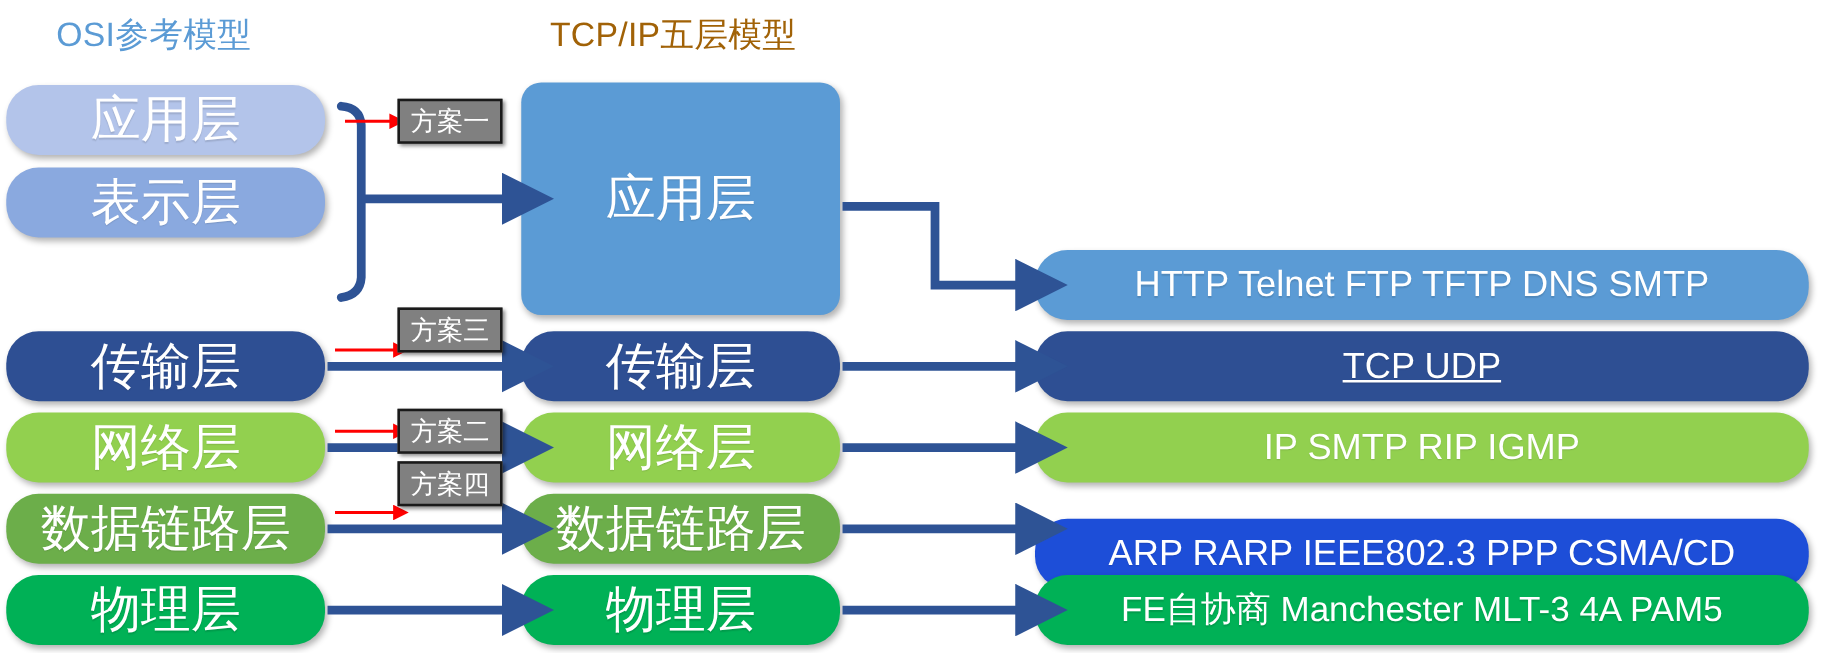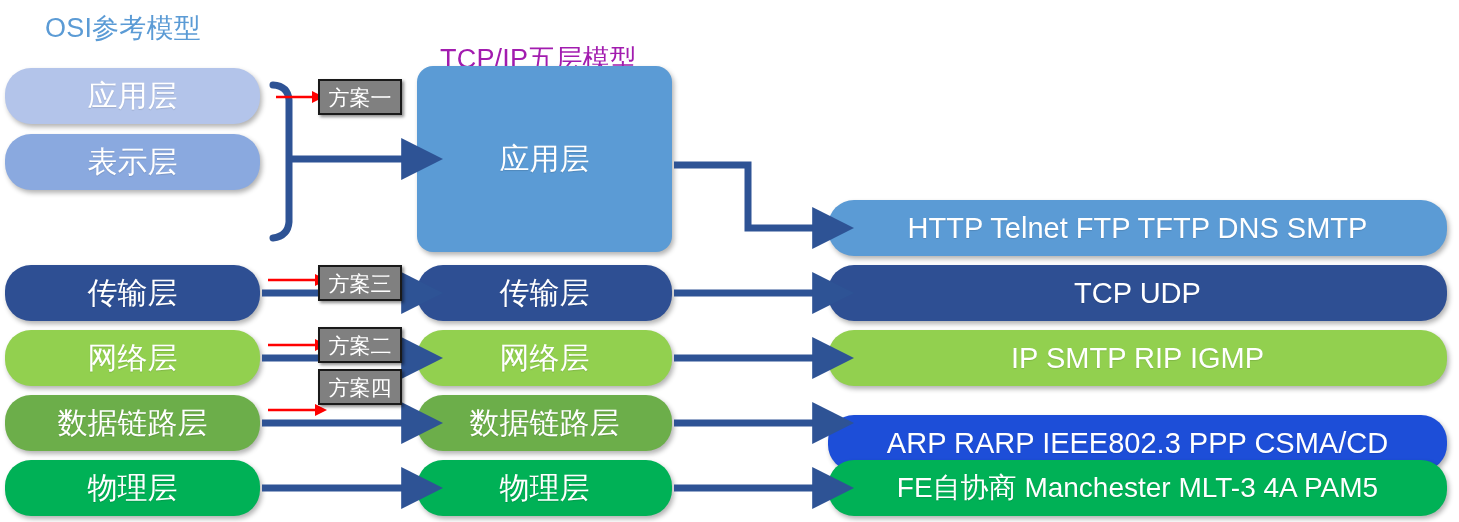--- a/index.html
+++ b/index.html
@@ -27,21 +27,21 @@
 
   
   .pill{
     position:absolute;
     border-radius:26px;
     box-sizing:border-box;
     display:flex;
     align-items:center;
     justify-content:center;
     color:#ffffff;
-    font-size:30px;
+    font-size:40px;
     line-height:1;
     white-space:nowrap;
     box-shadow:2px 3px 5px rgba(0,0,0,0.30);
     text-shadow:0 1px 1px rgba(0,0,0,0.12);
   }
   .pill.big{border-radius:16px;}
 
   
   .proto{font-size:29px;}
   .proto.tight{font-size:28px;}
@@ -66,21 +66,21 @@
   
   #wires{position:absolute;left:0;top:0;width:1459px;height:522px;pointer-events:none;z-index:20;}
 </style>
 </head>
 <body>
 
 <div id="stage">
 
   <div class="col-title" id="title-osi" style="color: rgb(91, 155, 213);">OSI参考模型</div>
 
-  <div class="col-title" id="title-tcpip" style="color: #a21caf; margin-top: 31px;">TCP/IP五层模型</div>
+  <div class="col-title" id="title-tcpip" style="color: #a16207;">TCP/IP五层模型</div>
 
   <div class="pill" style="left: 5px; top: 68px; width: 255px; height: 56px; background-color: rgb(179, 196, 234);">
     <span>应用层</span>
   </div>
 
   <div class="pill" style="left: 5px; top: 134px; width: 255px; height: 56px; background-color: rgb(138, 169, 223);">
     <span>表示层</span>
   </div>
 
 
@@ -117,21 +117,21 @@
   </div>
 
   <div class="pill" style="left: 417px; top: 460px; width: 255px; height: 56px; background-color: rgb(0, 177, 86);">
     <span>物理层</span>
   </div>
 
   <div class="pill proto" style="left: 828px; top: 200px; width: 619px; height: 56px; background-color: rgb(91, 155, 213);">
     <span>HTTP Telnet FTP TFTP DNS SMTP</span>
   </div>
 
-  <div class="pill proto" style="left: 828px; top: 265px; width: 619px; height: 56px; background-color: rgb(46, 79, 147);">
+  <div class="pill proto" style="left: 828px; top: 265px; width: 619px; height: 56px; background-color: rgb(46, 79, 147); text-decoration: underline;">
     <span>TCP     UDP</span>
   </div>
 
   <div class="pill proto" style="left: 828px; top: 330px; width: 619px; height: 56px; background-color: rgb(146, 208, 79);">
     <span>IP SMTP RIP IGMP</span>
   </div>
 
   <div class="pill proto" style="left: 828px; top: 415px; width: 619px; height: 56px; background-color: #1d4ed8;">
     <span>ARP RARP IEEE802.3 PPP CSMA/CD</span>
   </div>
@@ -174,21 +174,21 @@
     <path d="M 276,97 L 313,97" stroke="#ff0000" stroke-width="2.5" fill="none" marker-end="url(#redHead)"></path>
     <path d="M 268,280 L 316,280" stroke="#ff0000" stroke-width="2.5" fill="none" marker-end="url(#redHead)"></path>
     <path d="M 268,345 L 316,345" stroke="#ff0000" stroke-width="2.5" fill="none" marker-end="url(#redHead)"></path>
     <path d="M 268,410 L 316,410" stroke="#ff0000" stroke-width="2.5" fill="none" marker-end="url(#redHead)"></path>
   </svg>
 
   <div class="scheme" style="left:318px;top:79px;width:84px;height:36px;">
     <span>方案一</span>
   </div>
 
-  <div class="scheme" style="left:318px;top:265px;width:84px;height:36px;">
+  <div class="scheme" style="left:318px;top:246px;width:84px;height:36px;">
     <span>方案三</span>
   </div>
 
   <div class="scheme" style="left:318px;top:327px;width:84px;height:36px;">
     <span>方案二</span>
   </div>
 
   <div class="scheme" style="left:318px;top:369px;width:84px;height:36px;">
     <span>方案四</span>
   </div>

